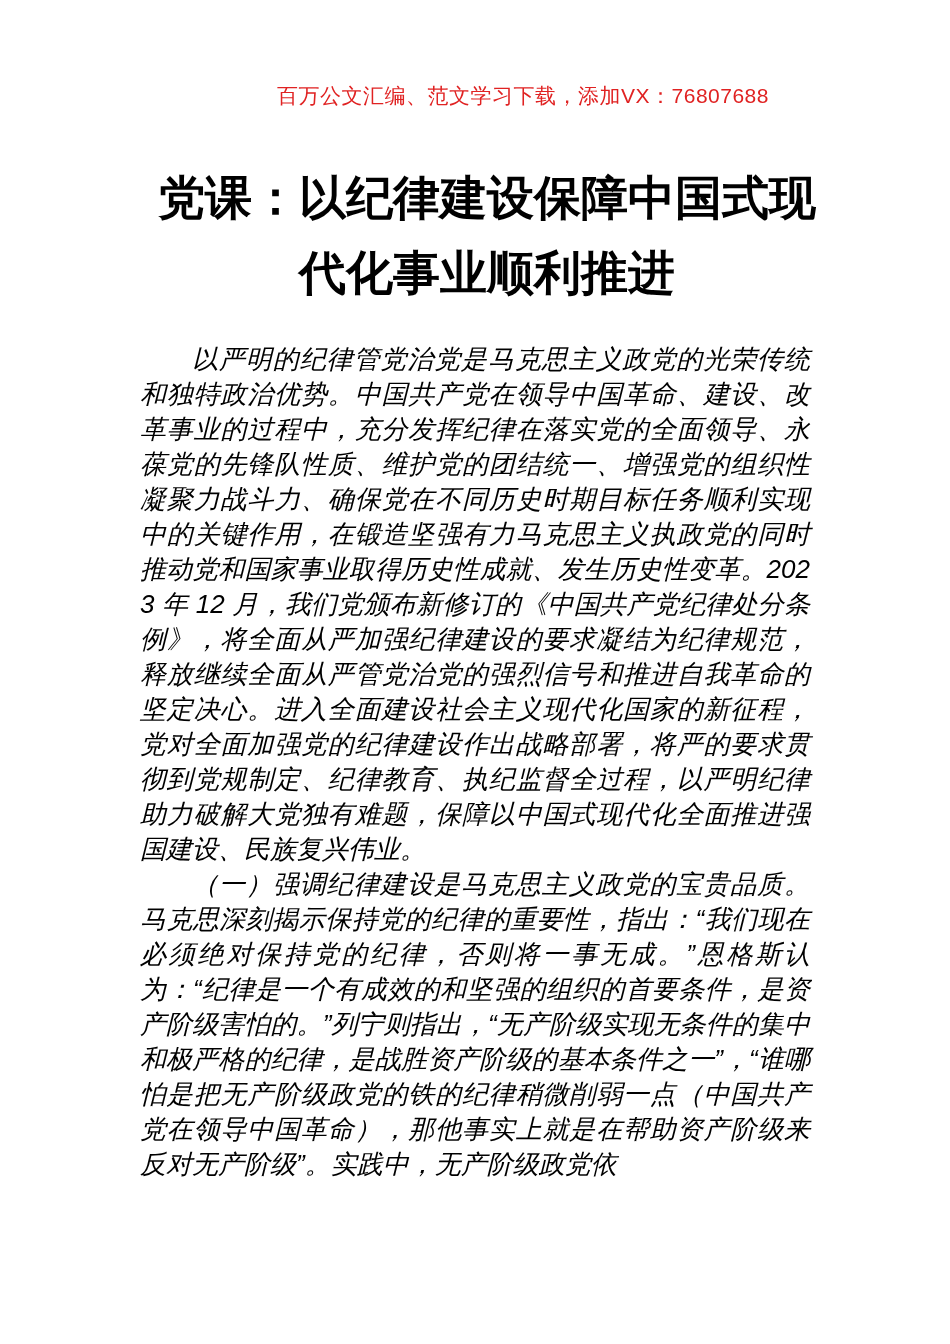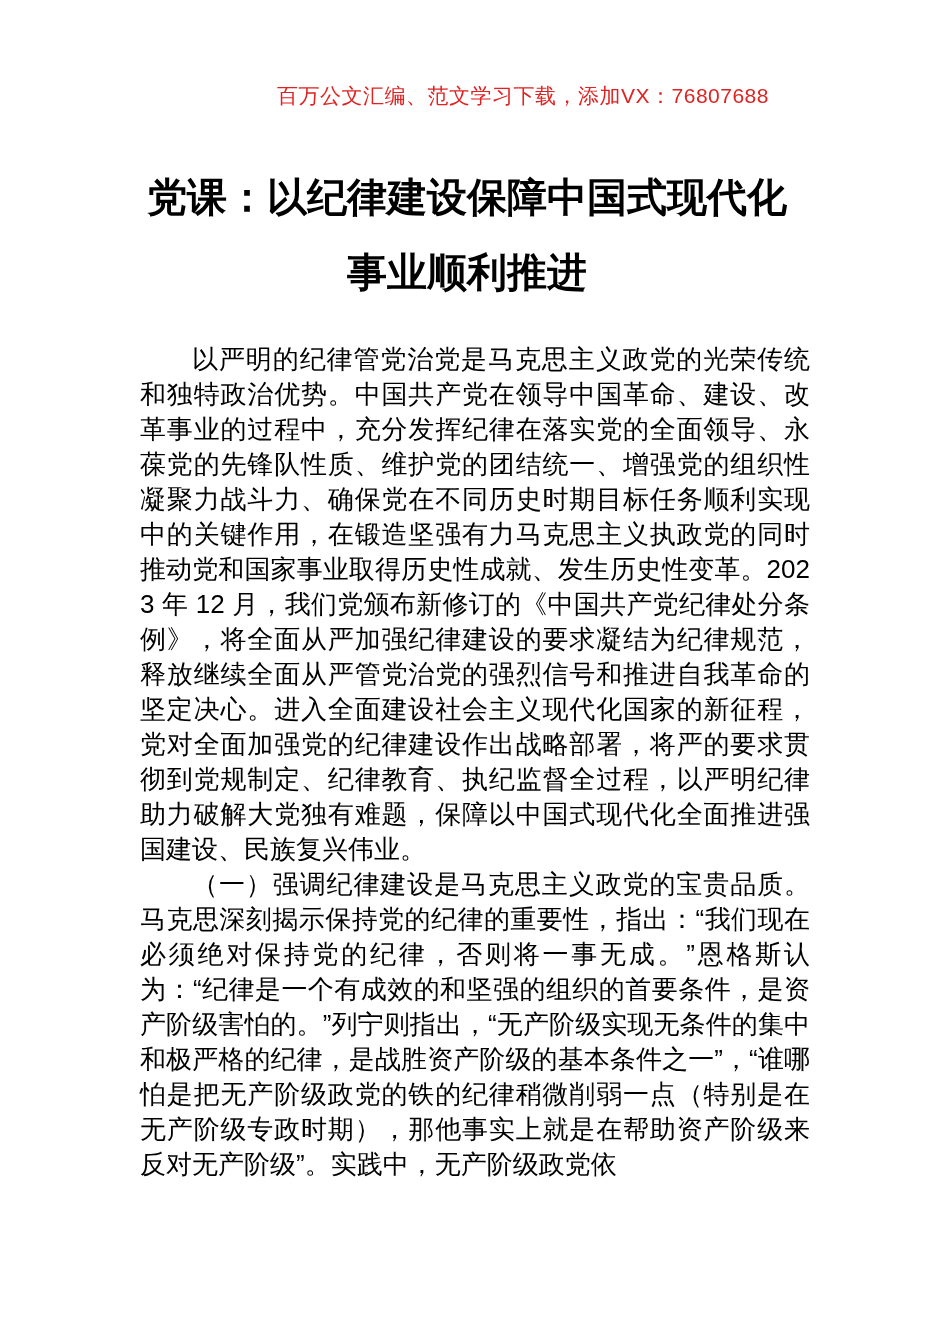--- a/index.html
+++ b/index.html
@@ -23,51 +23,52 @@
     text-align: center;
     font-size: 21px;
     letter-spacing: 0.5px;
     color: #e02222;
     white-space: nowrap;
     padding-left: 48px;
   }
   .doc-title {
     position: absolute;
     top: 160px;
-    left: 132px;
+    left: 152px;
     width: 670px;
     margin: 0;
     text-align: center;
-    font-size: 40px;
+    font-size: 47px;
     line-height: 75px;
     font-weight: 700;
     color: #000000;
   }
   .doc-body {
     position: absolute;
     top: 342px;
     left: 140px;
     width: 670px;
     font-size: 26px;
     line-height: 35px;
     text-align: justify;
     text-justify: inter-ideograph;
     color: #000000;
+    font-style: italic;
   }
   .doc-body p {
     margin: 0;
     padding: 0;
     text-indent: 2em;
     word-break: break-all;
     overflow-wrap: break-word;
   }
 </style>
 </head>
 <body>
 
 <div class="watermark">百万公文汇编、范文学习下载，添加VX：76807688</div>
 
 <h1 class="doc-title">党课：以纪律建设保障中国式现代化事业顺利推进</h1>
 
 <div class="doc-body">
     <p>以严明的纪律管党治党是马克思主义政党的光荣传统和独特政治优势。中国共产党在领导中国革命、建设、改革事业的过程中，充分发挥纪律在落实党的全面领导、永葆党的先锋队性质、维护党的团结统一、增强党的组织性凝聚力战斗力、确保党在不同历史时期目标任务顺利实现中的关键作用，在锻造坚强有力马克思主义执政党的同时推动党和国家事业取得历史性成就、发生历史性变革。2023 年 12 月，我们党颁布新修订的《中国共产党纪律处分条例》，将全面从严加强纪律建设的要求凝结为纪律规范，释放继续全面从严管党治党的强烈信号和推进自我革命的坚定决心。进入全面建设社会主义现代化国家的新征程，党对全面加强党的纪律建设作出战略部署，将严的要求贯彻到党规制定、纪律教育、执纪监督全过程，以严明纪律助力破解大党独有难题，保障以中国式现代化全面推进强国建设、民族复兴伟业。</p>
-    <p>（一）强调纪律建设是马克思主义政党的宝贵品质。马克思深刻揭示保持党的纪律的重要性，指出：“我们现在必须绝对保持党的纪律，否则将一事无成。”恩格斯认为：“纪律是一个有成效的和坚强的组织的首要条件，是资产阶级害怕的。”列宁则指出，“无产阶级实现无条件的集中和极严格的纪律，是战胜资产阶级的基本条件之一”，“谁哪怕是把无产阶级政党的铁的纪律稍微削弱一点（特别是在无产阶级专政时期），那他事实上就是在帮助资产阶级来反对无产阶级”。实践中，无产阶级政党依</p>
+    <p>（一）强调纪律建设是马克思主义政党的宝贵品质。马克思深刻揭示保持党的纪律的重要性，指出：“我们现在必须绝对保持党的纪律，否则将一事无成。”恩格斯认为：“纪律是一个有成效的和坚强的组织的首要条件，是资产阶级害怕的。”列宁则指出，“无产阶级实现无条件的集中和极严格的纪律，是战胜资产阶级的基本条件之一”，“谁哪怕是把无产阶级政党的铁的纪律稍微削弱一点（中国共产党在领导中国革命），那他事实上就是在帮助资产阶级来反对无产阶级”。实践中，无产阶级政党依</p>
   </div>
 
 </body></html>

